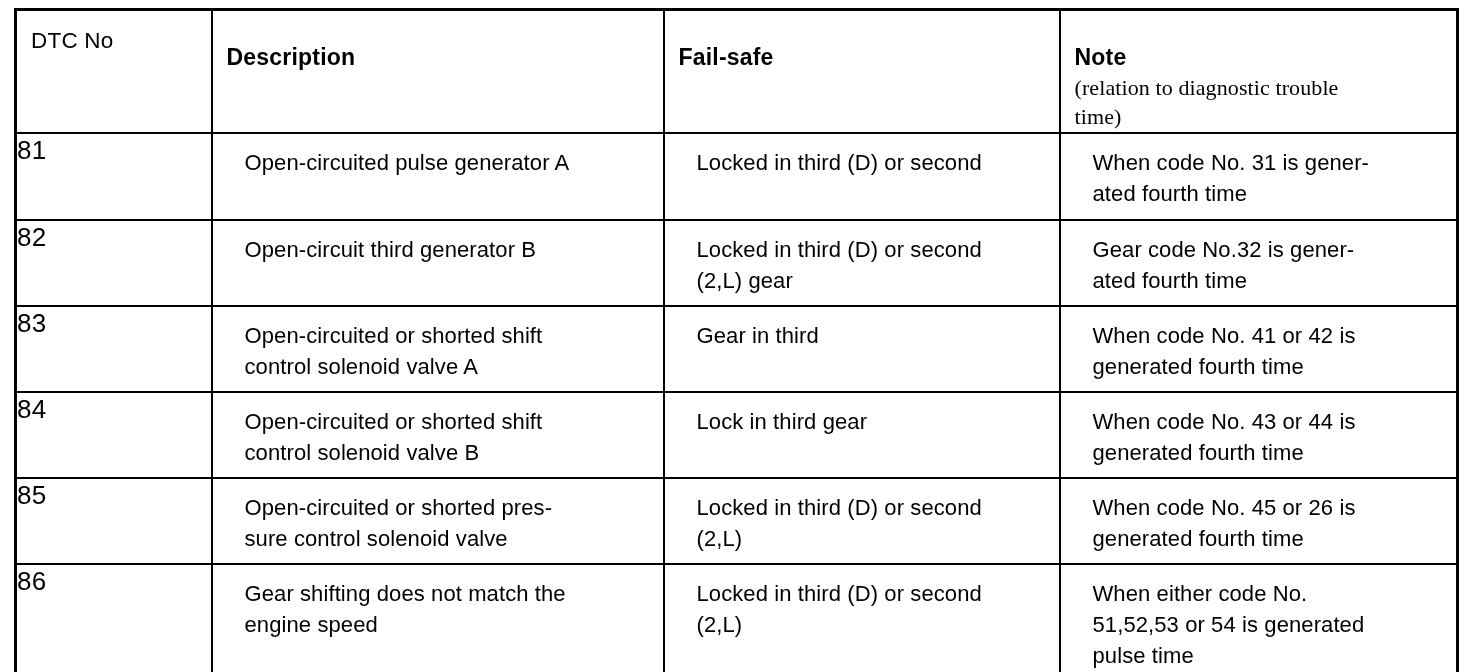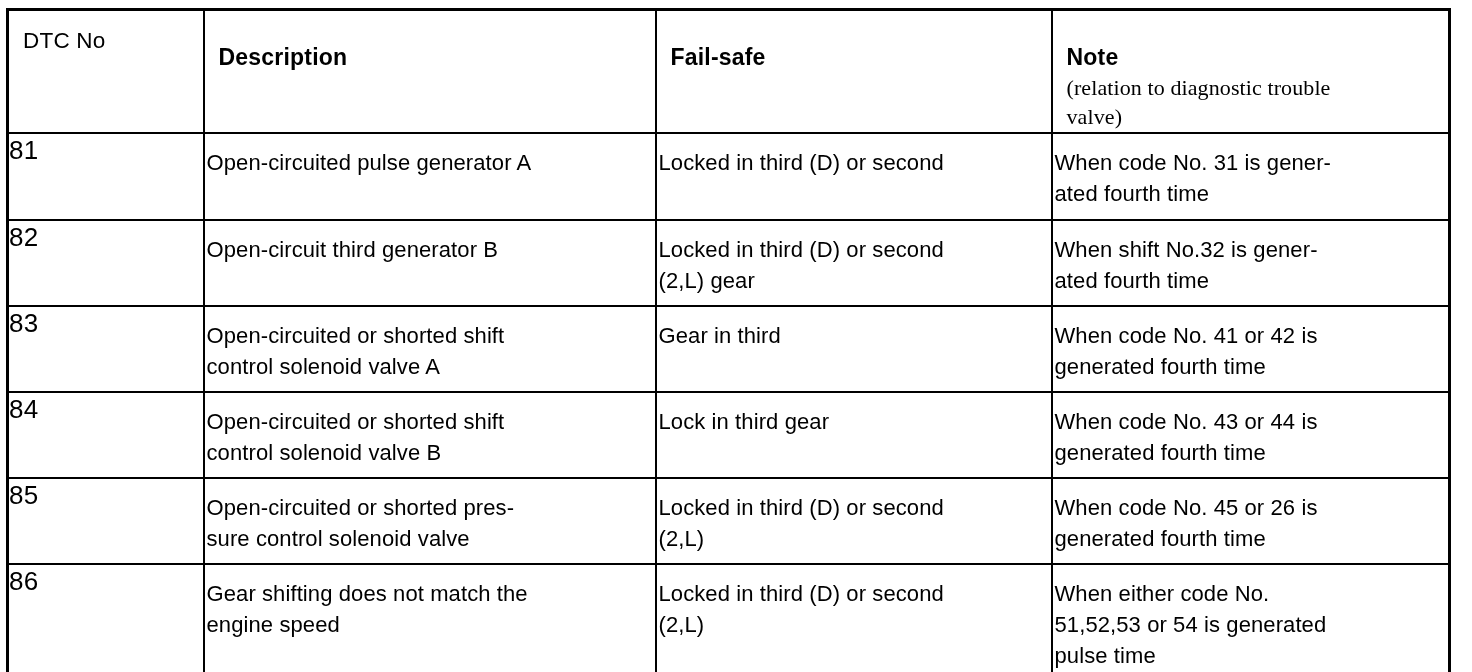--- a/index.html
+++ b/index.html
@@ -10,21 +10,21 @@
   body {
     width: 1472px;
     height: 672px;
     font-family: "Liberation Sans", sans-serif;
     color: #000000;
     overflow: hidden;
   }
 
   #dtc-table-wrap {
     position: absolute;
-    left: 6px;
+    left: 14px;
     top: 8px;
     width: 1444px;
     height: 656px;
   }
 
   table.dtc-table {
     border-collapse: collapse;
     width: 1444px;
     height: 656px;
     table-layout: fixed;
@@ -79,21 +79,21 @@
     text-align: left;
     vertical-align: middle;
     line-height: 1.3;
     letter-spacing: 0.4px;
   }
   td.num-cell { vertical-align: middle; }
 
   .cell-text {
     font-size: 22px;
     line-height: 1.42;
-    padding: 13px 8px 0 2px;
+    padding: 13px 8px 0 32px;
     letter-spacing: 0.1px;
   }
   .cell-text .ln { display: block; white-space: pre; }
 
   tr.r81 td { height: 85px; }
   tr.r82 td { height: 84px; }
   tr.r83 td { height: 84px; }
   tr.r84 td { height: 84px; }
   tr.r85 td { height: 84px; }
   tr.r86 td { height: 115px; }
@@ -118,21 +118,21 @@
         <td>
           <div class="hdr-bold">Description</div>
         </td>
         <td>
           <div class="hdr-bold">Fail-safe</div>
         </td>
         <td>
           <div class="hdr-bold">
             <span>Note</span>
             <div class="hdr-sub">(relation to diagnostic trouble</div>
-            <div class="hdr-sub">valve)</div>
+            <div class="hdr-sub">time)</div>
           </div>
         </td>
       </tr>
 
       <tr class="r81">
         <td class="num-cell">
           <div class="cell-num">81</div>
         </td>
         <td>
           <div class="cell-text">
@@ -162,21 +162,21 @@
           </div>
         </td>
         <td>
           <div class="cell-text">
             <span class="ln">Locked in third (D) or second</span>
             <span class="ln">(2,L) gear</span>
           </div>
         </td>
         <td>
           <div class="cell-text">
-            <span class="ln">When shift No.32 is gener-</span>
+            <span class="ln">Gear code No.32 is gener-</span>
             <span class="ln">ated fourth time</span>
           </div>
         </td>
       </tr>
 
       <tr class="r83">
         <td class="num-cell">
           <div class="cell-num">83</div>
         </td>
         <td>

